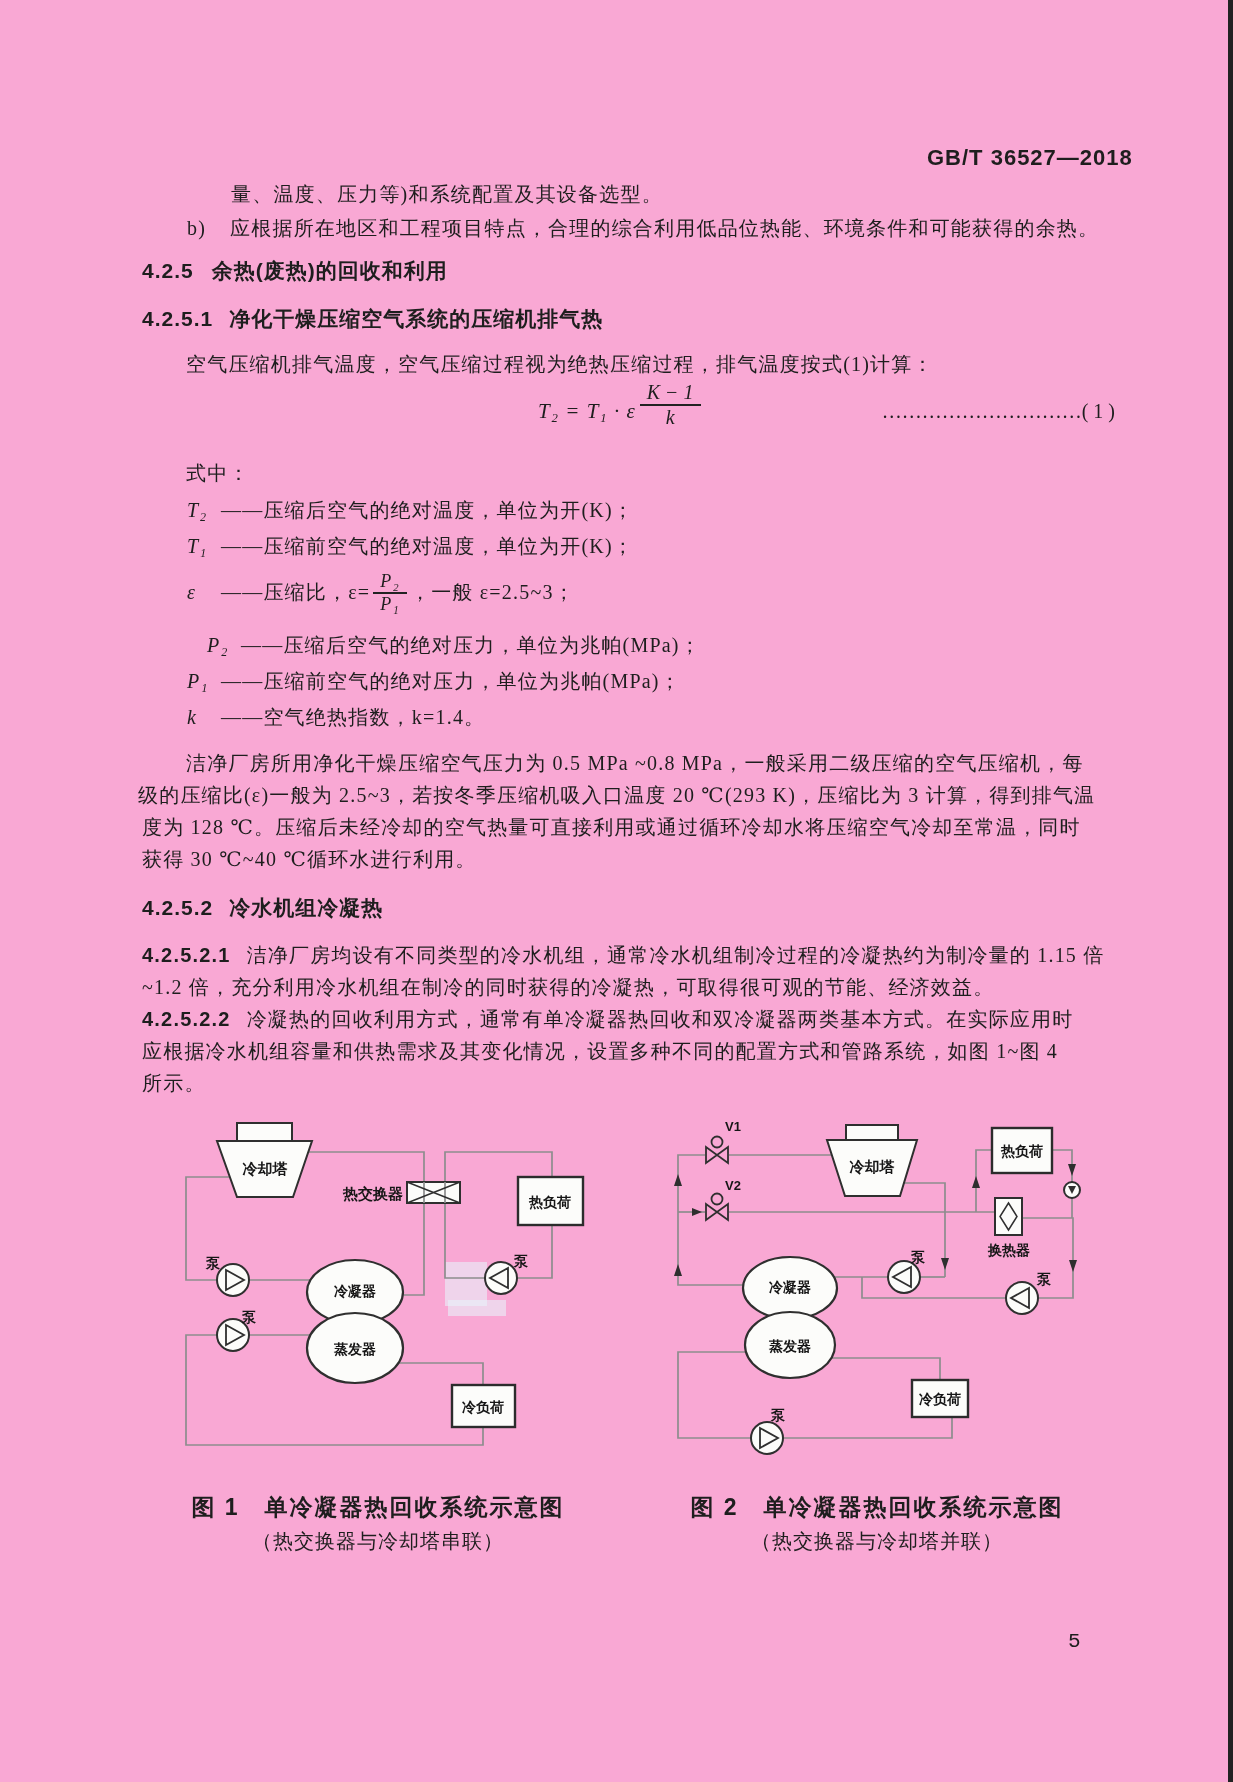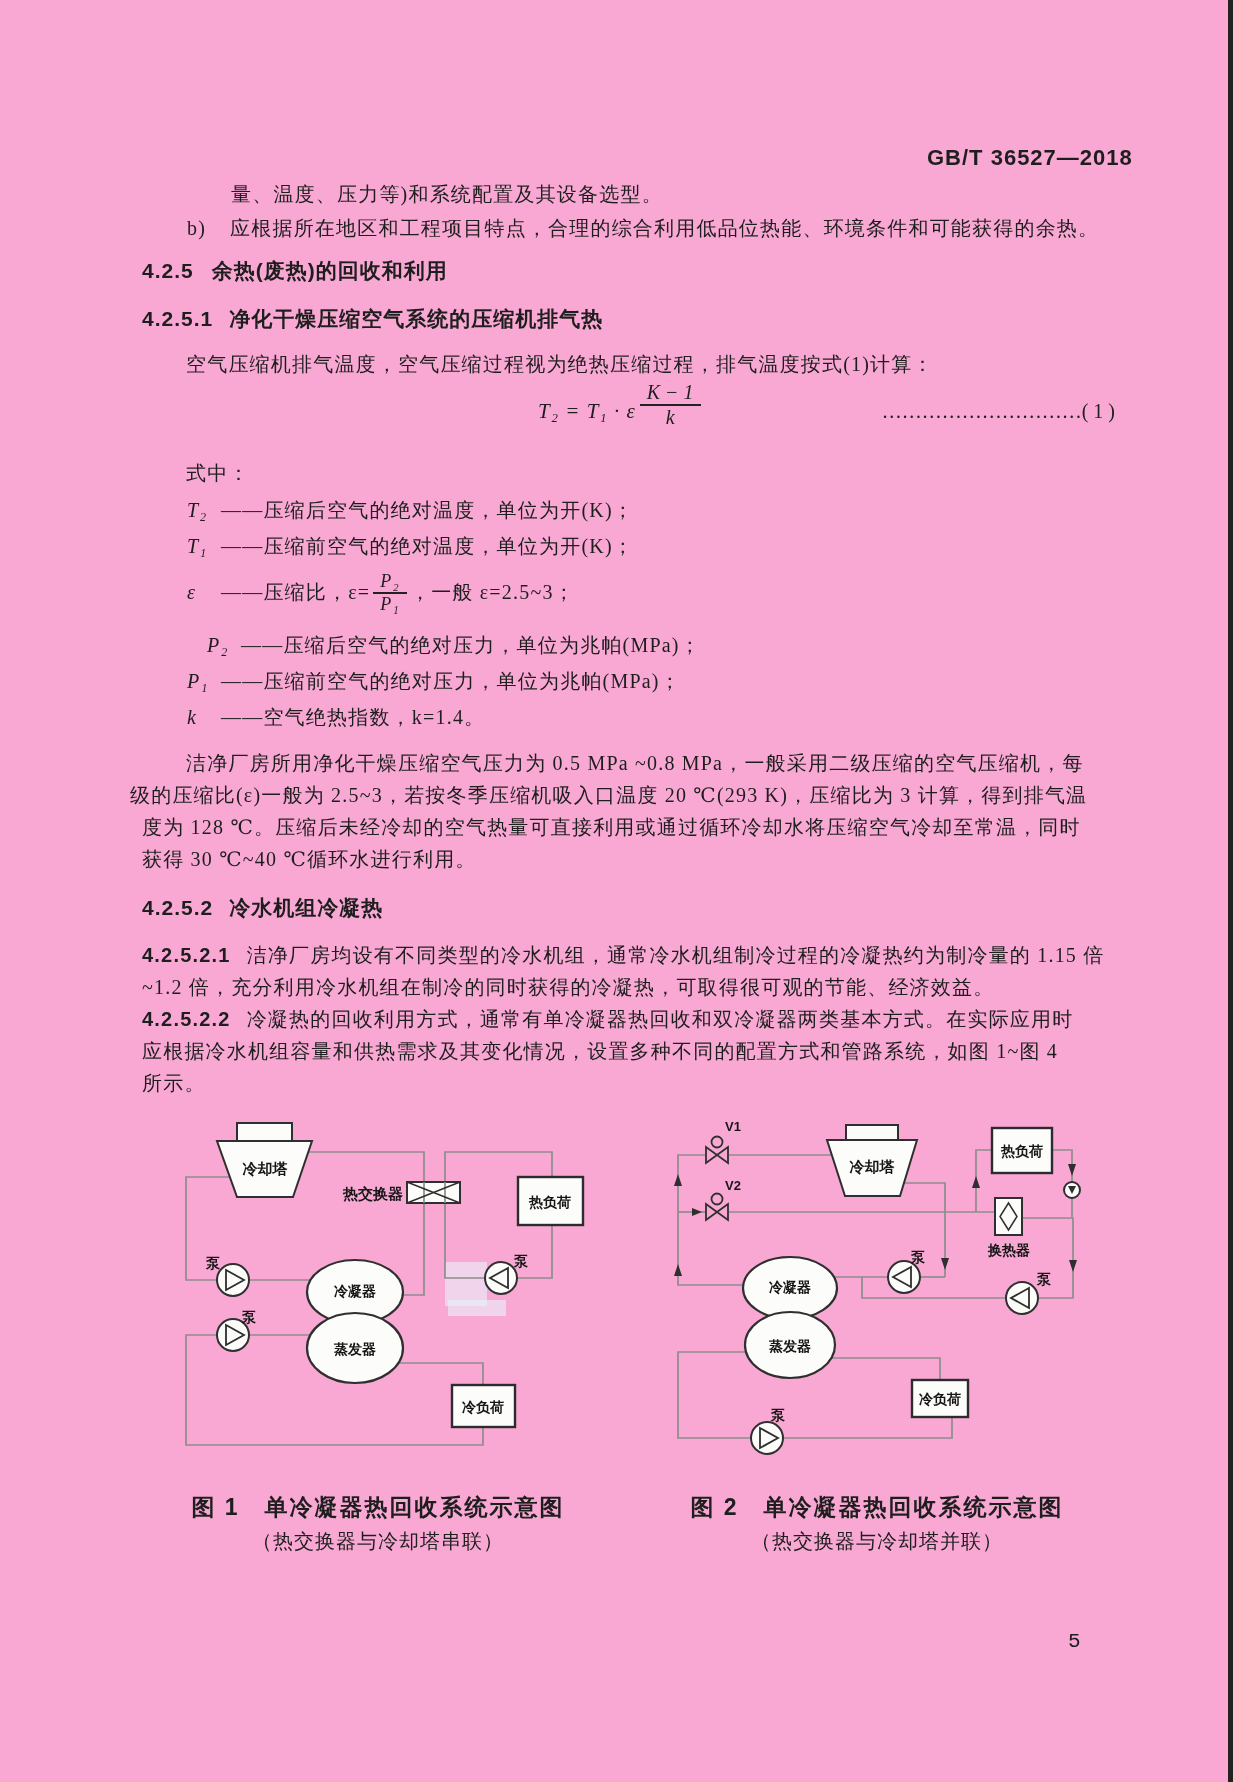--- a/index.html
+++ b/index.html
@@ -84,21 +84,21 @@
     <span class="defsym">P₂</span><span>——压缩后空气的绝对压力，单位为兆帕(MPa)；</span>
   </div>
   <div class="abs body-line" style="top:668px;left:187px;">
     <span class="defsym">P₁</span><span>——压缩前空气的绝对压力，单位为兆帕(MPa)；</span>
   </div>
   <div class="abs body-line" style="top:704px;left:187px;">
     <span class="defsym">k</span><span>——空气绝热指数，k=1.4。</span>
   </div>
 
   <div class="abs body-line" style="top:750px;left:186px;">洁净厂房所用净化干燥压缩空气压力为 0.5 MPa ~0.8 MPa，一般采用二级压缩的空气压缩机，每</div>
-  <div class="abs body-line" style="top:782px;left:130px;text-align:center;">级的压缩比(ε)一般为 2.5~3，若按冬季压缩机吸入口温度 20 ℃(293 K)，压缩比为 3 计算，得到排气温</div>
+  <div class="abs body-line" style="top:782px;left:138px;text-align:center;">级的压缩比(ε)一般为 2.5~3，若按冬季压缩机吸入口温度 20 ℃(293 K)，压缩比为 3 计算，得到排气温</div>
   <div class="abs body-line" style="top:814px;left:142px;">度为 128 ℃。压缩后未经冷却的空气热量可直接利用或通过循环冷却水将压缩空气冷却至常温，同时</div>
   <div class="abs body-line" style="top:846px;left:142px;">获得 30 ℃~40 ℃循环水进行利用。</div>
 
   <div class="abs hei head-line" style="top:894px;left:142px;">
     <span>4.2.5.2</span><span style="display:inline-block;width:16px;"></span><span>冷水机组冷凝热</span>
   </div>
 
   <div class="abs body-line" style="top:942px;left:142px;">
     <span class="hei" style="font-size:20px;">4.2.5.2.1</span><span style="display:inline-block;width:16px;"></span><span>洁净厂房均设有不同类型的冷水机组，通常冷水机组制冷过程的冷凝热约为制冷量的 1.15 倍</span>
   </div>

